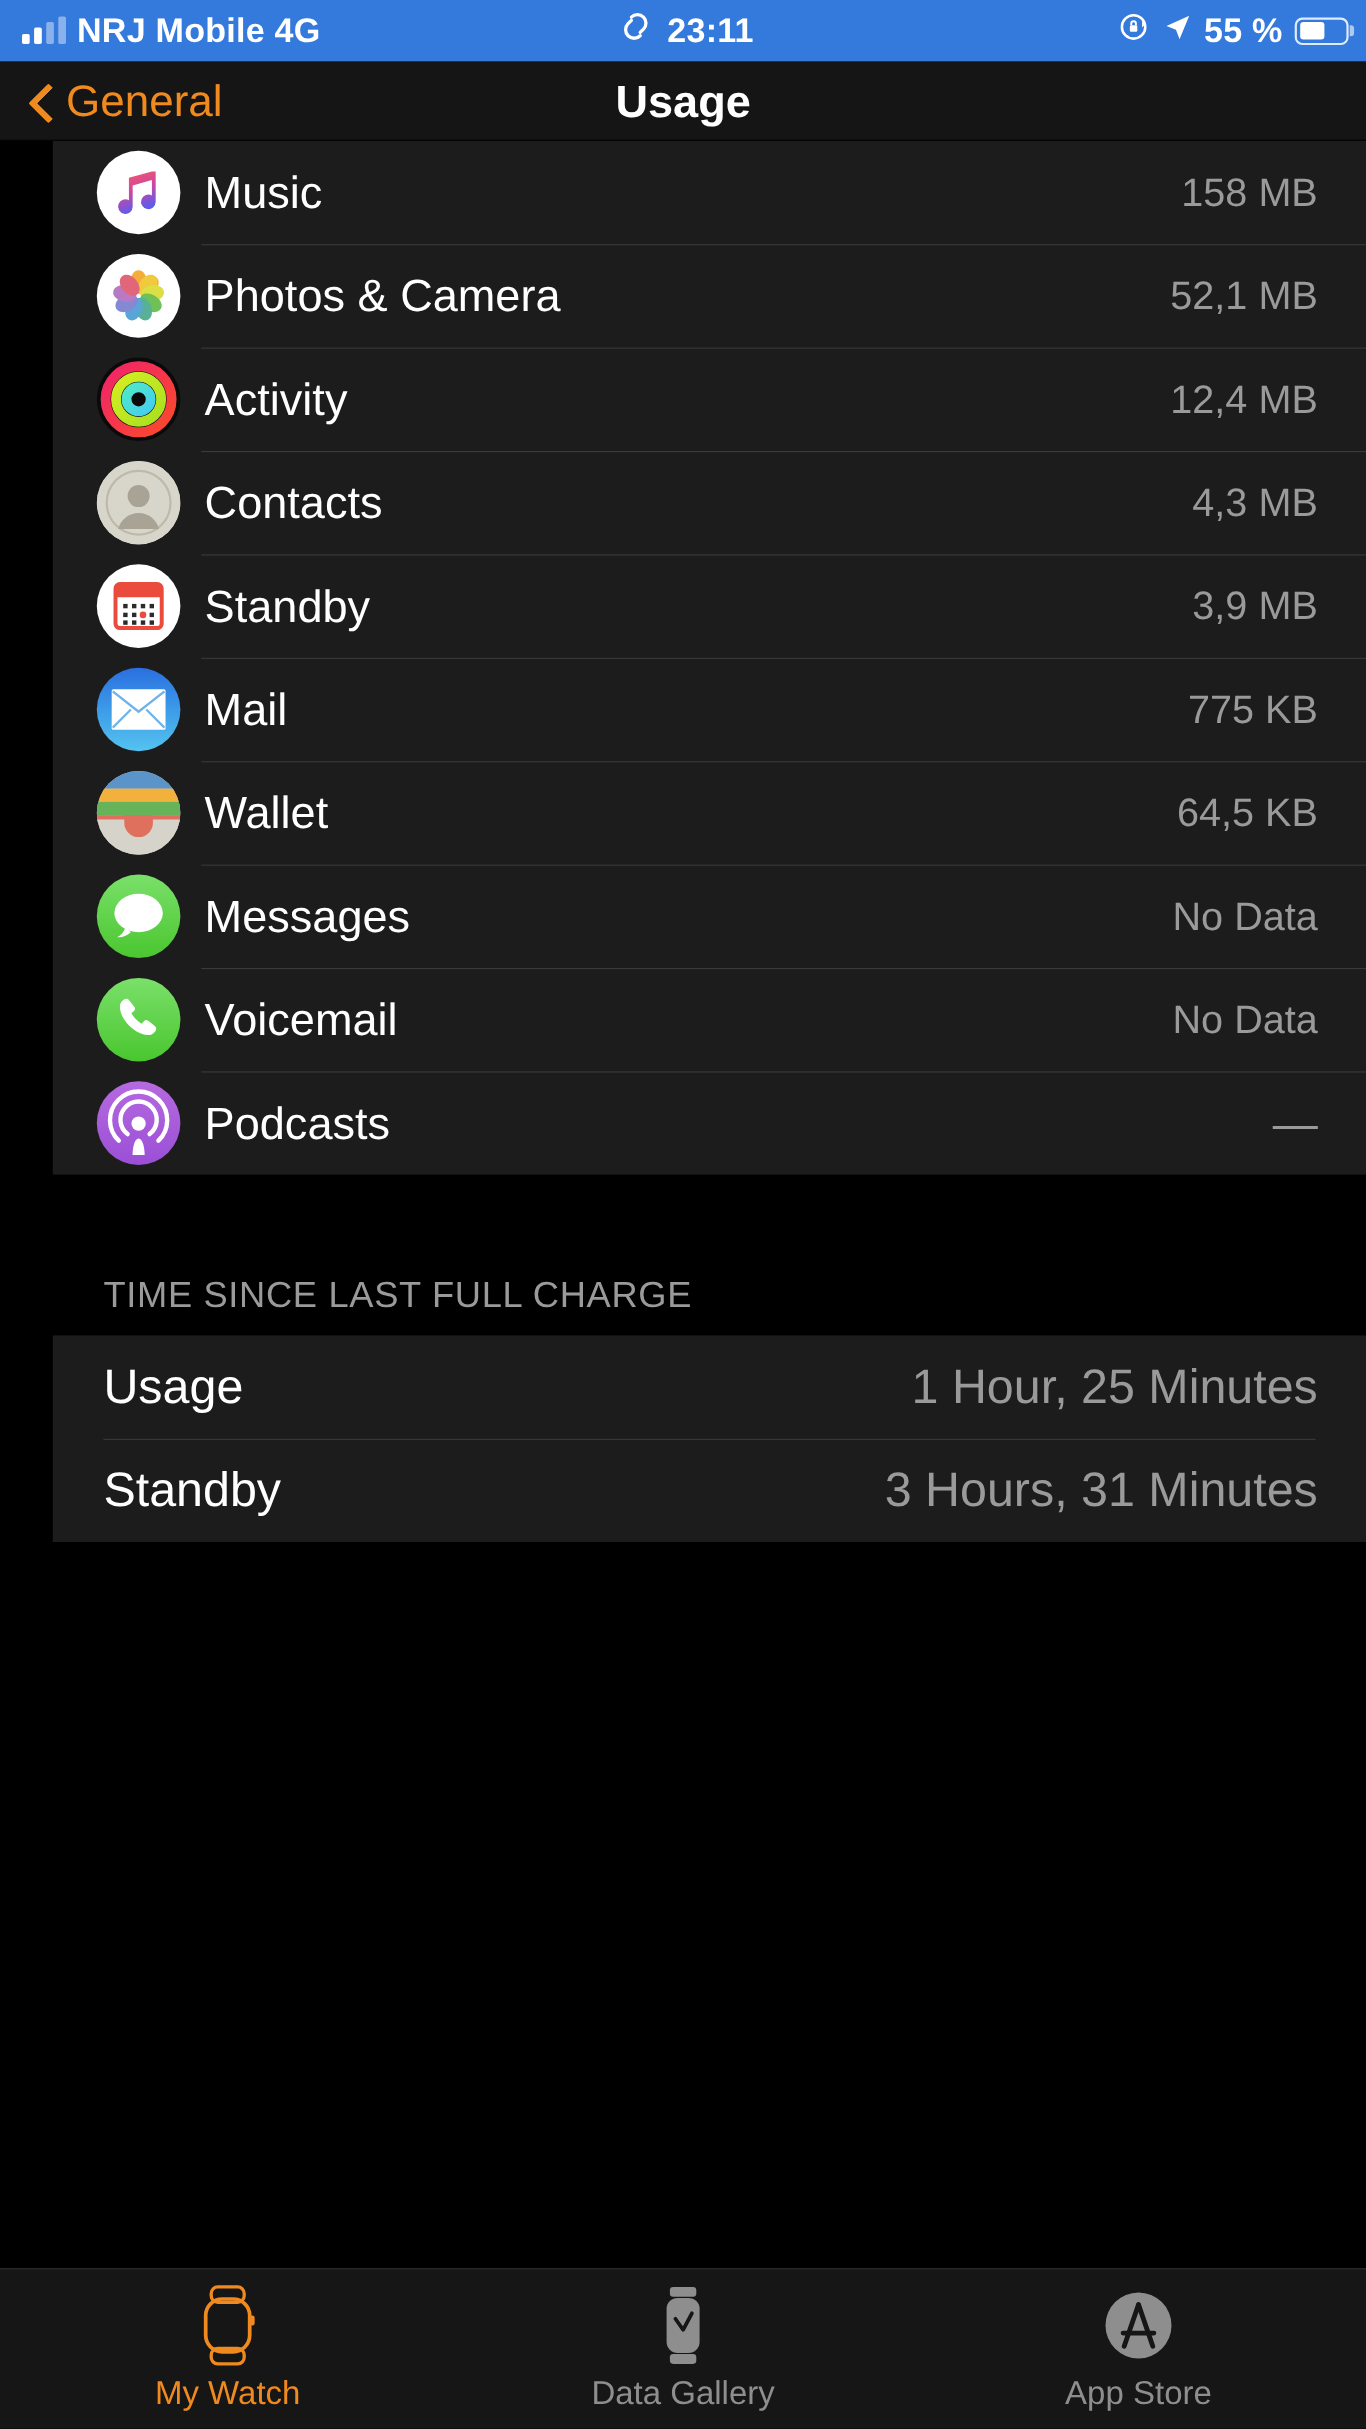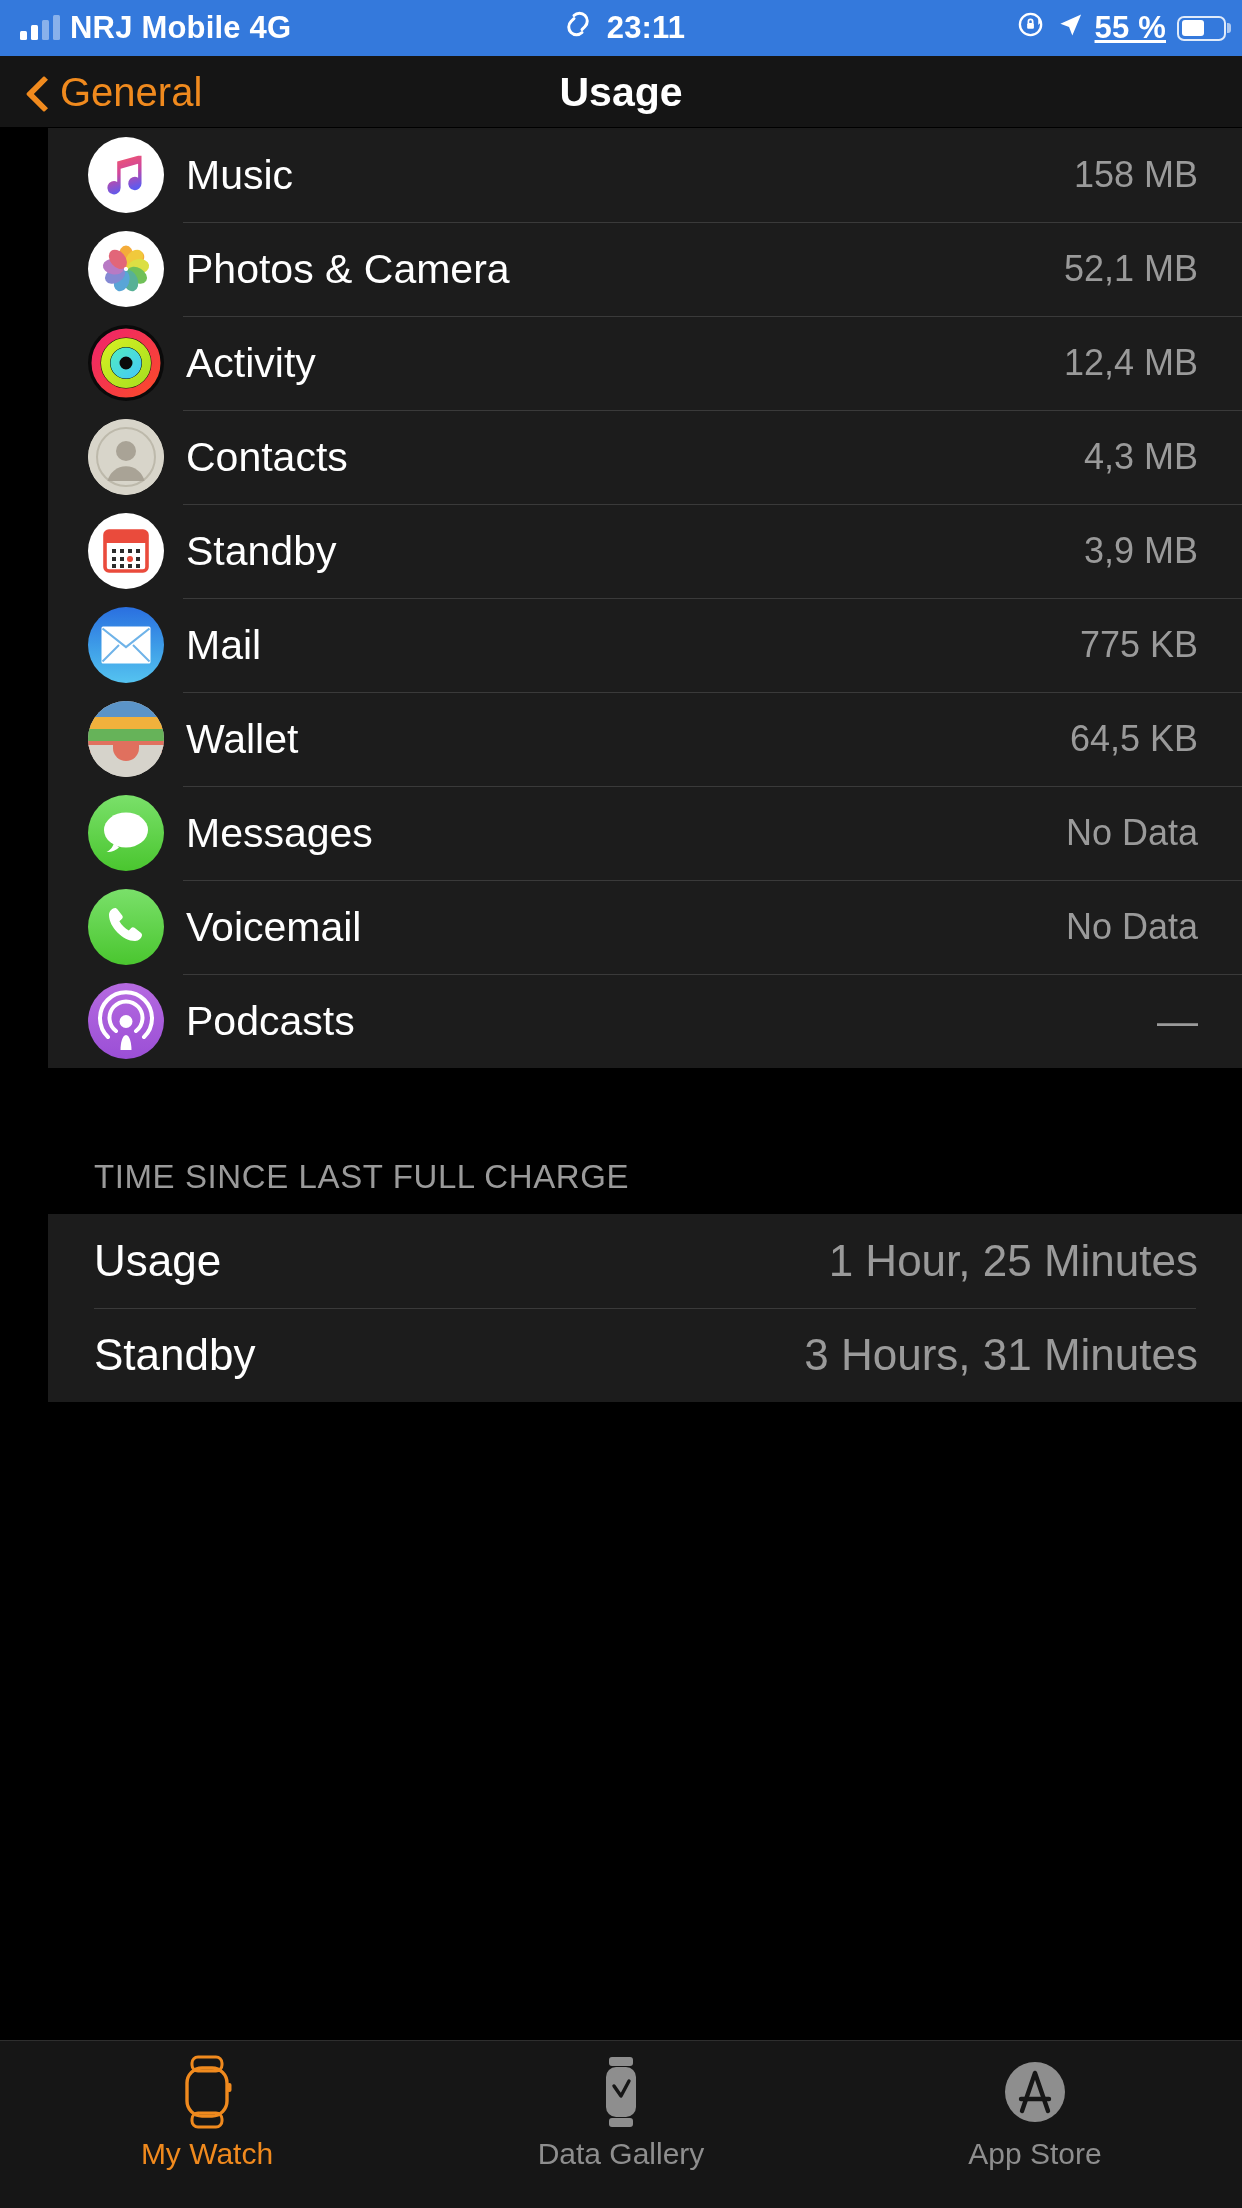--- a/index.html
+++ b/index.html
@@ -9,21 +9,21 @@
   #screen { position:relative; width:1242px; height:2208px; background:#000; display:flex; flex-direction:column; }
 
   
   .statusbar {
     height:56px; background:#3479dc; color:#fff;
     display:flex; align-items:center; position:relative; flex:0 0 auto;
     font-size:31px; font-weight:600; letter-spacing:.2px;justify-content:space-between;
   }
   .sb-left { display:flex; align-items:center; gap:10px; padding-left:20px; }
   .sb-center { position:absolute; left:4px; right:0; display:flex; justify-content:center; align-items:center; gap:12px; pointer-events:none; }
-  .sb-right { margin-left:auto; display:flex; align-items:center; gap:11px; padding-right:16px;text-decoration:underline; }
+  .sb-right { margin-left:auto; display:flex; align-items:center; gap:11px; padding-right:16px; }
   .carrier { font-size:31px; font-weight:600; }
   .sb-time { font-size:31px; font-weight:600; }
 
   .bars { display:flex; align-items:flex-end; gap:4px; height:24px; }
   .bars i { display:block; width:7px; background:#fff; border-radius:1.5px; }
   .bars i:nth-child(1){ height:9px; }
   .bars i:nth-child(2){ height:15px; }
   .bars i:nth-child(3){ height:20px; opacity:.42; }
   .bars i:nth-child(4){ height:25px; opacity:.42; }
 
@@ -114,21 +114,21 @@
     padding:0 0 18px 46px; flex:0 0 auto; }
 
   .row.plain { padding-left:46px; }
   .row.plain .label { font-size:44px; }
   .row.plain .value { font-size:44px; }
   .group.charge .row + .row::before { left:46px; right:46px; }
 
   .tail-gap { background:#000; flex:1 1 auto; }
 
   
-  .tabbar { height:168px; background:#161616; border-top:1px solid #2e2e2e;
+  .tabbar { height:146px; background:#161616; border-top:1px solid #2e2e2e;
     display:flex; align-items:flex-start; padding-top:14px; flex:0 0 auto; }
   .tab { flex:1 1 0; display:flex; flex-direction:column; align-items:center; gap:8px; cursor:pointer; }
   .tab .tlabel { font-size:30px; color:#8e8e8e; }
   .tab.active .tlabel { color:#f08a1e; }
   .tab svg { display:block; }
 </style>
 </head>
 <body>
 
 <div id="screen">

